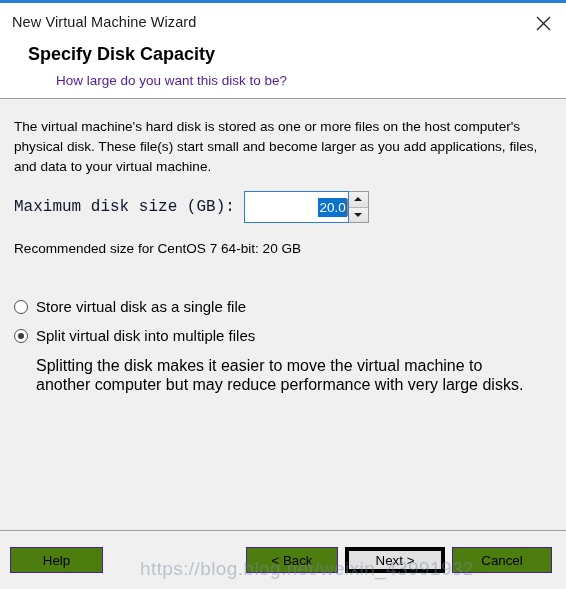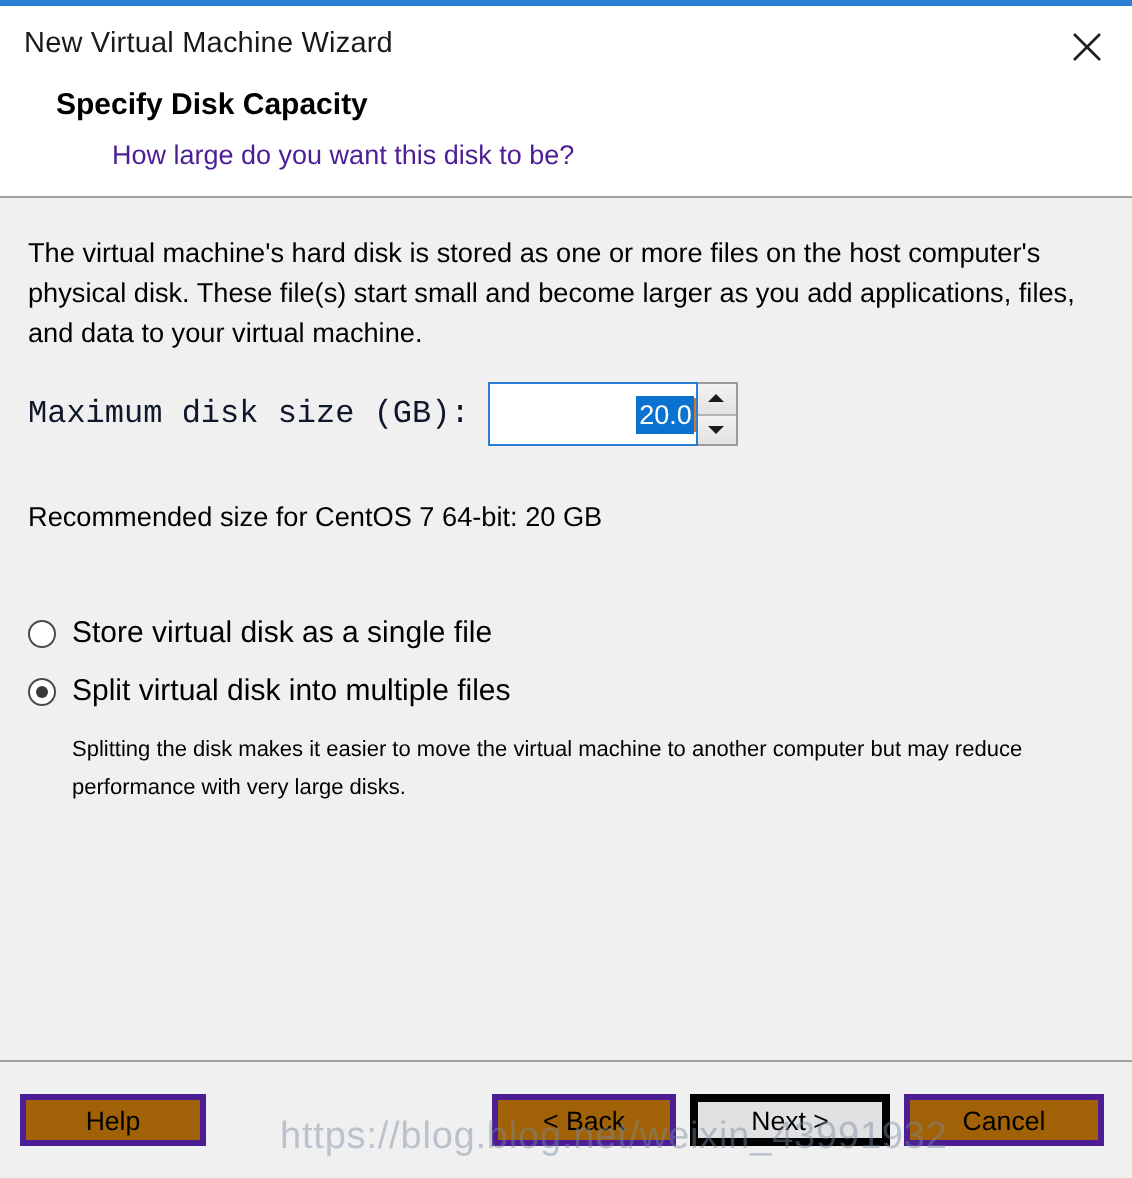--- a/index.html
+++ b/index.html
@@ -63,21 +63,21 @@
     width: 46px;
     height: 34px;
     display: flex;
     align-items: center;
     justify-content: center;
     cursor: default;
   }
   .close-button svg { display: block; }
 
   .header-heading {
-    font-size: 15px;
+    font-size: 18px;
     font-weight: bold;
     color: #000;
     padding-left: 28px;
     line-height: 1;
     margin-top: 4px;
   }
   .header-sub {
     font-size: 13.5px;
     color: #4c1d95;
     padding-left: 56px;
@@ -172,21 +172,21 @@
   .tri-down {
     width: 0; height: 0;
     border-left: 4px solid transparent;
     border-right: 4px solid transparent;
     border-top: 4px solid #1a1a1a;
   }
 
   .recommended {
     font-size: 13.6px;
     color: #000;
-    margin-top: 28px;
+    margin-top: 18px;
   }
 
   
   .radio-group { margin-top: 42px; }
   .radio-row {
     display: flex;
     align-items: center;
     margin-bottom: 12px;
     cursor: default;
   }
@@ -209,41 +209,41 @@
     width: 6px;
     height: 6px;
     border-radius: 50%;
     background: #3a3a3a;
   }
   .radio-label {
     font-size: 15px;
     color: #000;
   }
   .radio-hint {
-    font-size: 11px;
+    font-size: 16px;
     line-height: 19px;
     color: #000;
     margin: 8px 0 0 22px;
     max-width: 500px;
   }
 
   
   .footer {
     flex: 0 0 auto;
     height: 58px;
     background: #f0f0f0;
     position: relative;
     box-sizing: border-box;
   }
   .btn {
     position: absolute;
     top: 16px;
     height: 26px;
-    background: #a16207;
-    border: 3px solid #4c1d95;
+    background: #4d7c0f;
+    border: 1px solid #4c1d95;
     box-sizing: border-box;
     font-size: 13.3px;
     color: #000;
     display: flex;
     align-items: center;
     justify-content: center;
     cursor: default;
     font-family: "Liberation Sans", sans-serif;
   }
   .btn-help   { left: 10px;  width: 93px; }

